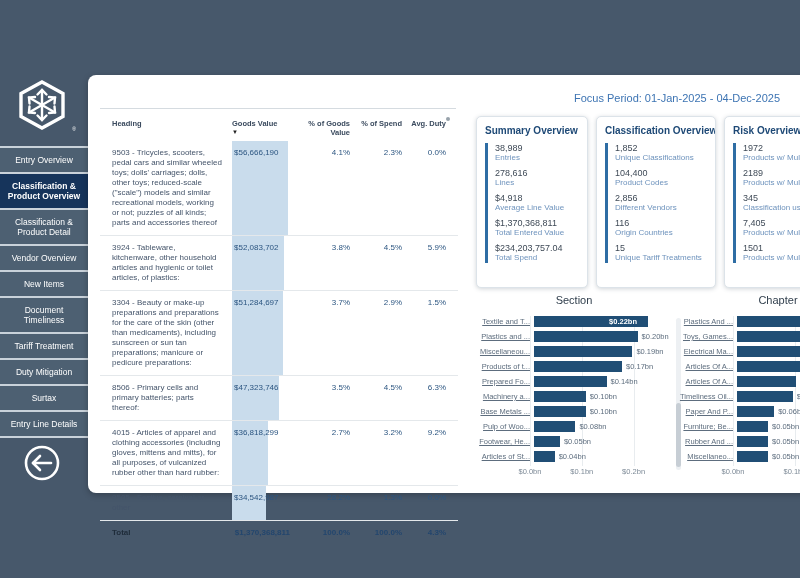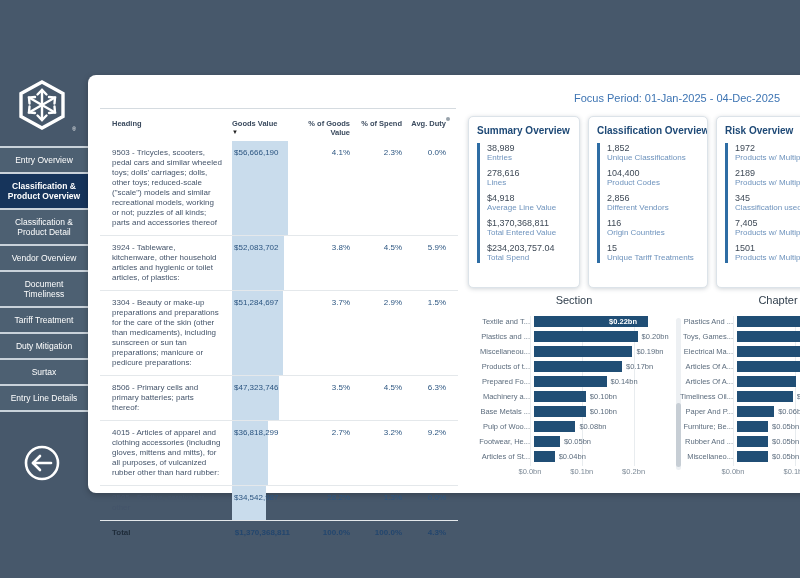--- a/index.html
+++ b/index.html
@@ -35,40 +35,40 @@
   .t-row + .t-row{border-top:1px solid #E4E8EB;}
   .cell-head{line-height:10px;padding-right:10px;color:#44546A;}
   .databar{position:absolute;left:132px;top:0;bottom:0;background:#C9DCEC;z-index:-1;}
   .cell-goods{color:#2B5580;padding-left:2px;}
   .num{color:#2B5580;text-align:right;}
   .t-total{border-top:1px solid #E4E8EB;font-weight:bold;color:#1F2C3A;}
   .t-total .num{color:#23466E;}
 
   
   .card{position:absolute;top:116px;height:170px;background:#fff;border:1px solid #DCE3E9;
-        border-radius:5px;box-shadow:0 1px 4px rgba(70,88,105,.25);overflow:hidden;}
+        border-radius:5px;box-shadow:0 1px 4px rgba(70,88,105,.25);overflow:hidden;margin-left:8px;}
   #card-0{left:468px;width:110px;}
   #card-1{left:588px;width:118px;}
   #card-2{left:716px;width:124px;}
   .card-title{font-size:10px;color:#1E4976;font-weight:bold;padding:8px 8px 5px 8px;white-space:nowrap;}
   .card-items{margin:2px 0 0 8px;border-left:3px solid #2E6DA4;padding-left:7px;}
   .card-item{margin-bottom:5px;}
   .ci-value{font-size:9px;color:#3F4A57;}
   .ci-label{font-size:8px;color:#6E93BD;white-space:nowrap;line-height:10px;}
 
   
   .chart{position:absolute;top:294px;height:188px;}
   #chart-0{left:466px;width:216px;}
   #chart-1{left:678px;width:200px;}
   .chart-title{text-align:center;font-size:11px;color:#32404E;height:20px;}
   .plot{position:relative;}
   .gridline{position:absolute;top:2px;height:150px;width:1px;background:#E8ECEF;}
   .crow{position:relative;height:15px;display:flex;align-items:center;}
   .clabel{flex:none;font-size:7.5px;color:#5D6D7E;text-align:right;padding-right:4px;
-          white-space:nowrap;overflow:hidden;}
+          white-space:nowrap;overflow:hidden;text-decoration:underline;}
   .cbar{height:11px;background:#204E75;flex:none;display:flex;align-items:center;
         justify-content:flex-end;cursor:pointer;}
   .cval{font-size:7.5px;color:#5D6D7E;margin-left:4px;white-space:nowrap;}
   .cval-inside{font-size:7.5px;color:#FFFFFF;font-weight:bold;padding-right:11px;white-space:nowrap;}
   .axis{position:relative;height:14px;font-size:7.5px;color:#7D8A97;margin-top:3px;}
   .axis span{position:absolute;transform:translateX(-50%);}
   .vscroll{position:absolute;right:1px;top:24px;width:5px;height:152px;background:#EDF0F3;
            border-radius:3px;cursor:pointer;}
   .vthumb{position:absolute;left:0;width:5px;top:56%;height:42%;background:#C7CED5;border-radius:3px;}
 </style>
@@ -93,20 +93,21 @@
           <polyline points="19,33 13,32.5 13.5,26.5"></polyline>
         </g>
       </svg>
       <span class="logo-mark">®</span>
     </div>
     <div class="nav" id="nav">
         <div class="side-btn">Entry Overview</div>
         <div class="side-btn active">Classification &amp; Product Overview</div>
         <div class="side-btn">Classification &amp; Product Detail</div>
         <div class="side-btn">Vendor Overview</div>
+        <div class="side-btn">New Items</div>
         <div class="side-btn">Document Timeliness</div>
         <div class="side-btn">Tariff Treatment</div>
         <div class="side-btn">Duty Mitigation</div>
         <div class="side-btn">Surtax</div>
         <div class="side-btn">Entry Line Details</div>
       </div>
     <div class="back-btn">
       <svg width="38" height="38" viewBox="0 0 38 38">
         <circle cx="19" cy="19" r="16" fill="none" stroke="#FFFFFF" stroke-width="2.6"></circle>
         <line x1="10" y1="19" x2="28" y2="19" stroke="#FFFFFF" stroke-width="2.6" stroke-linecap="round"></line>

